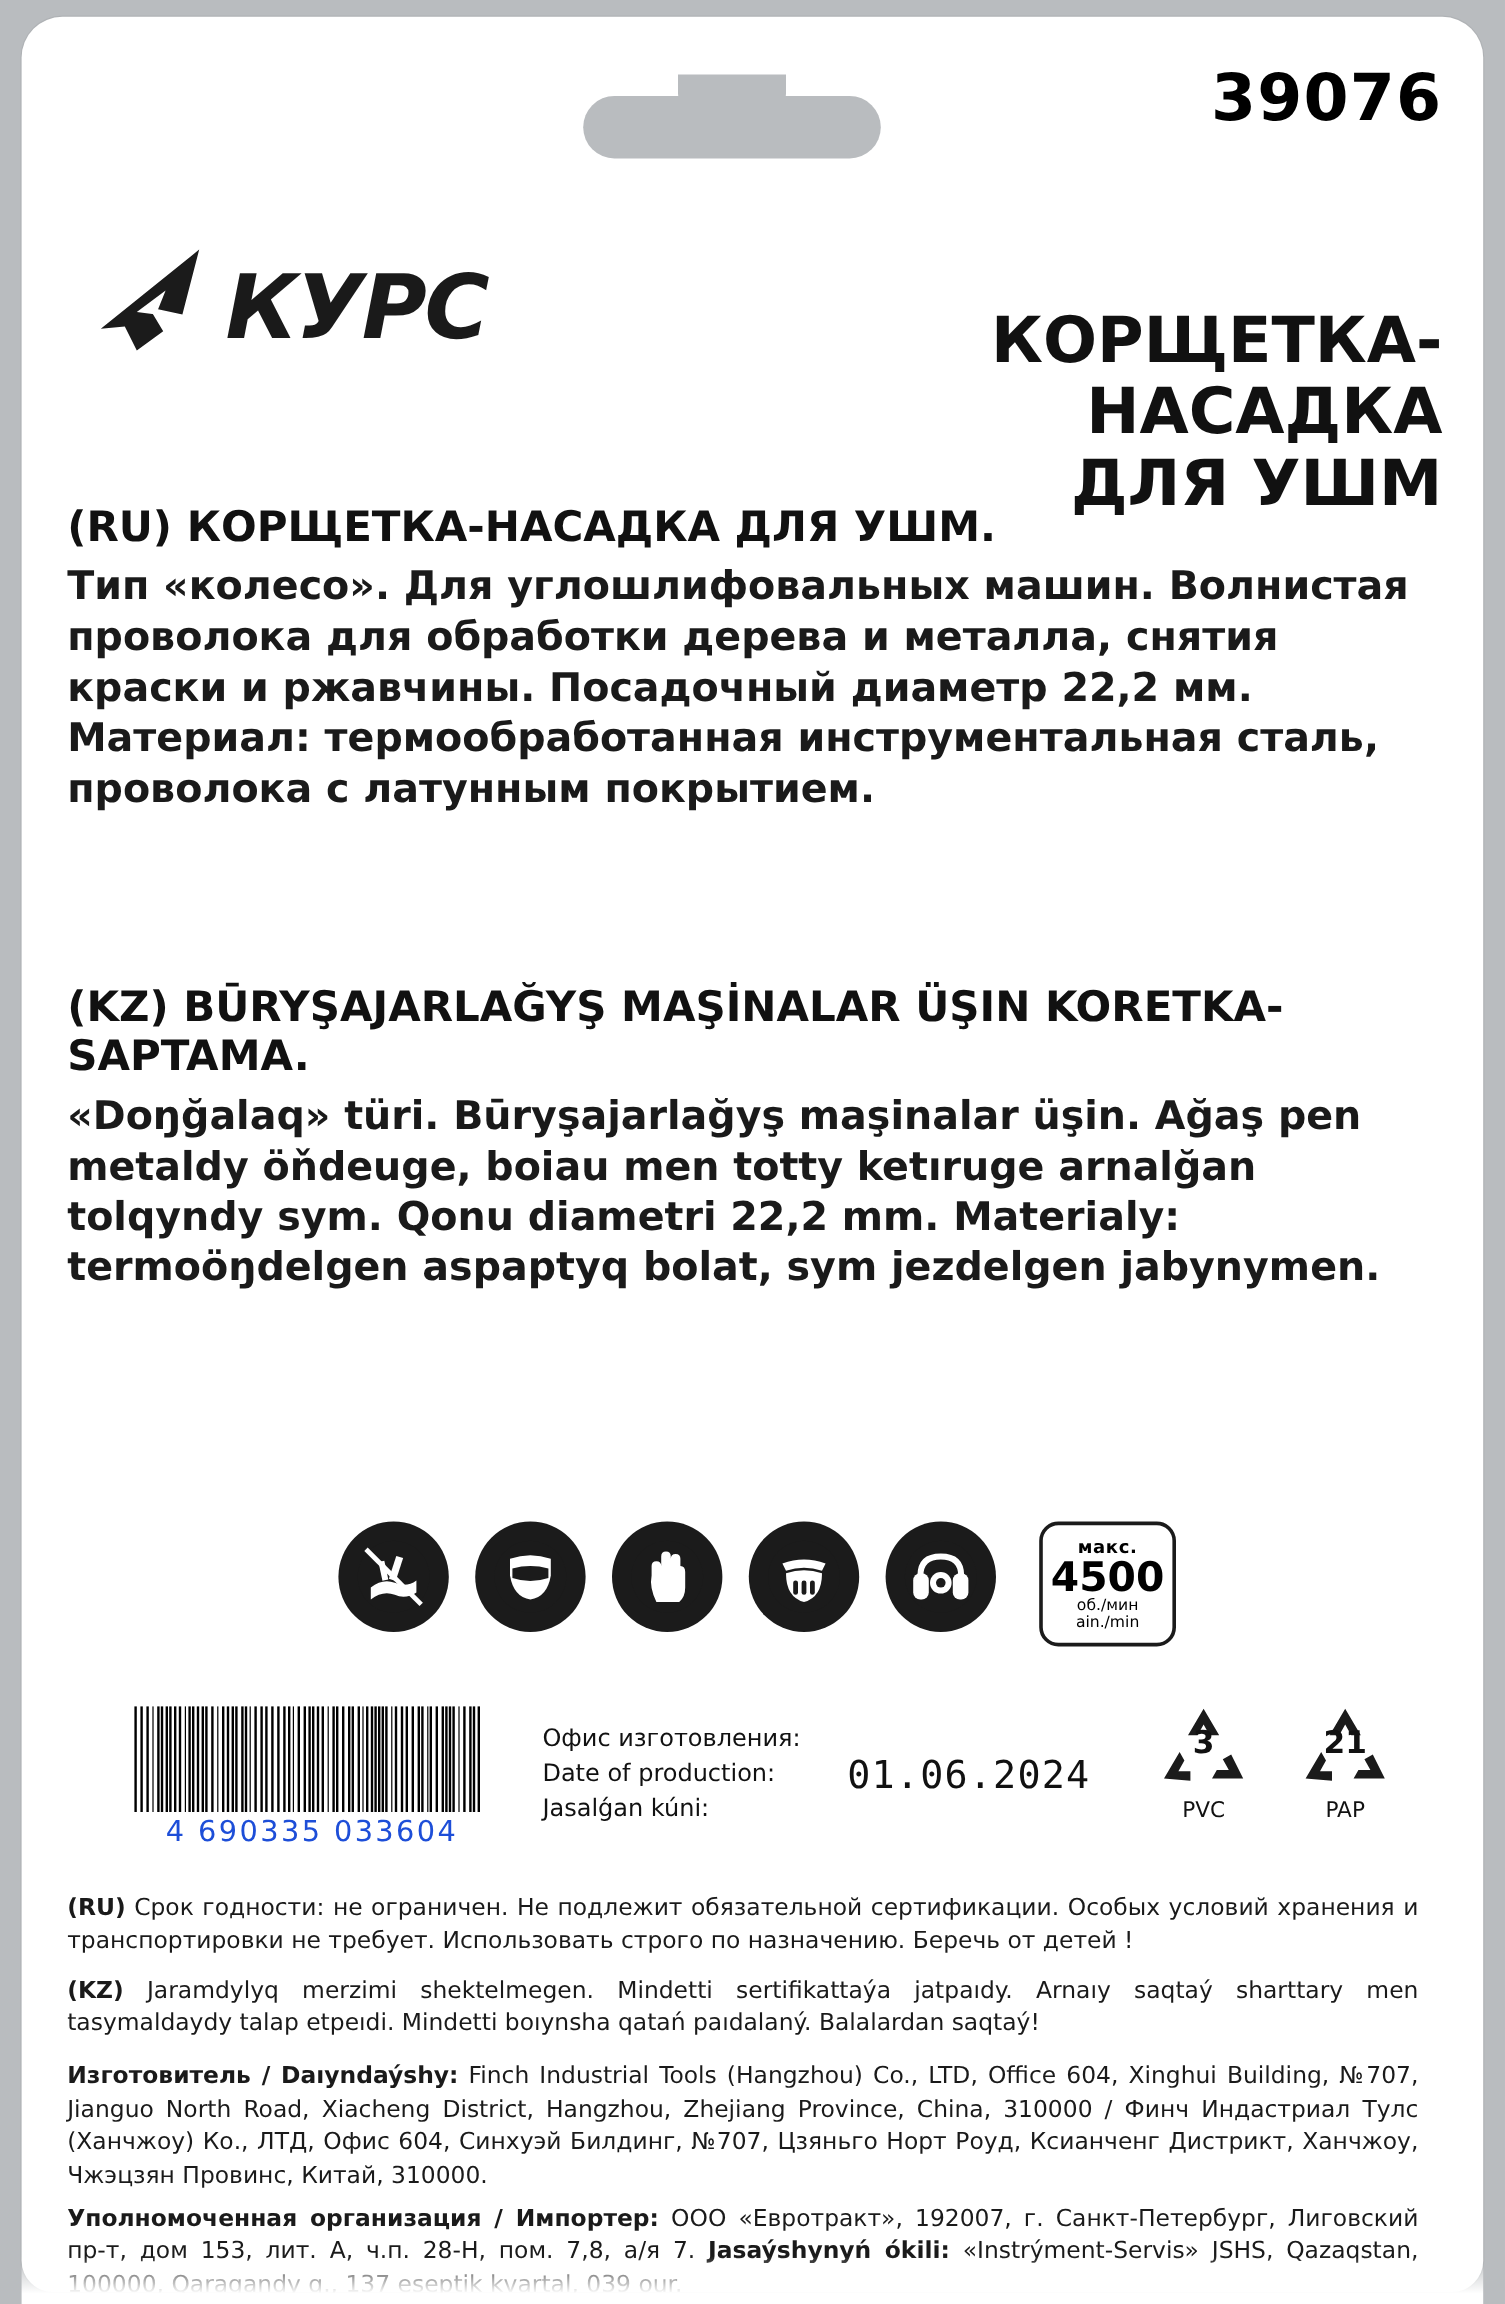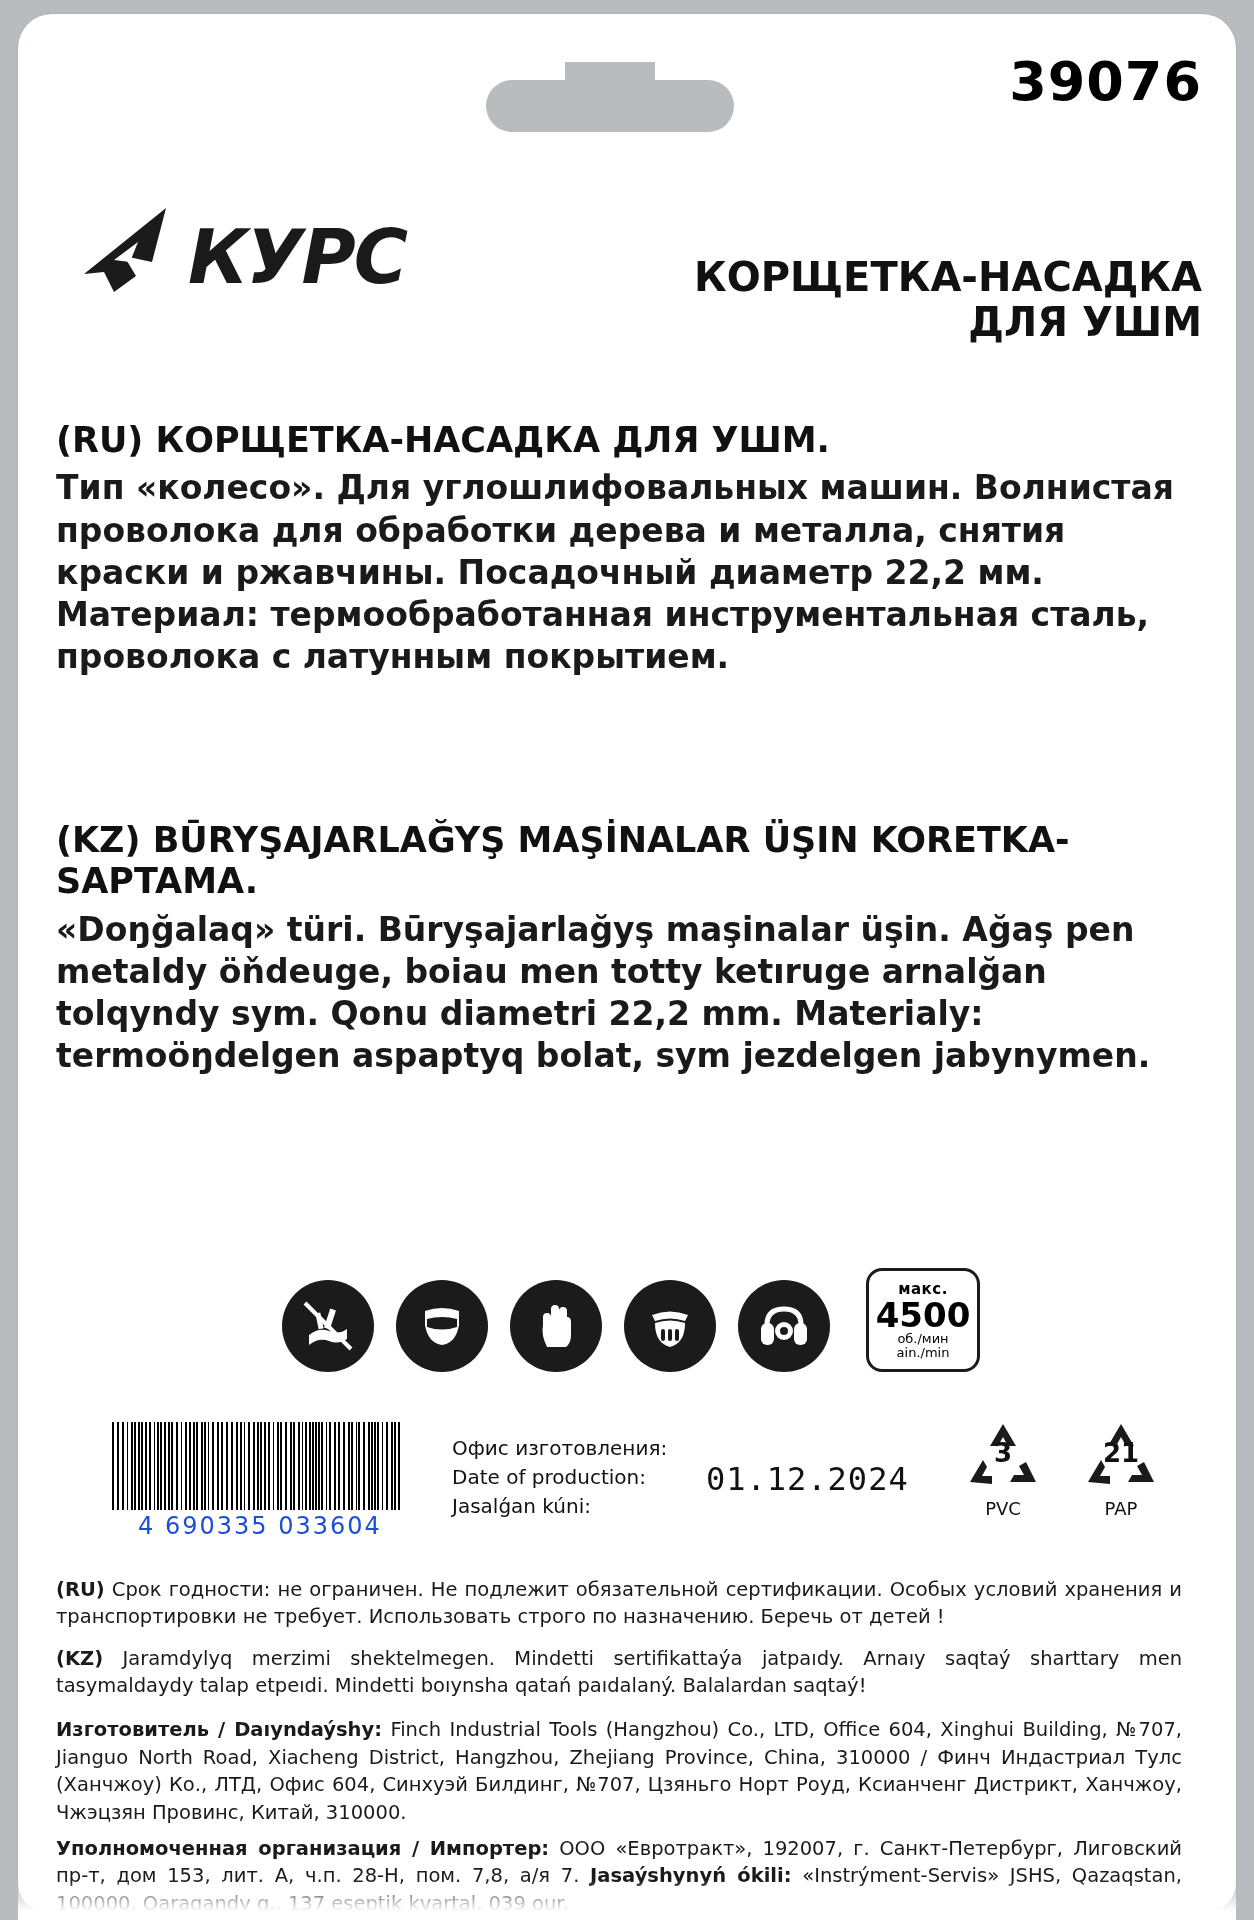--- a/index.html
+++ b/index.html
@@ -73,21 +73,21 @@
     letter-spacing: -2px;
     color: #1a1a1a;
     font-family: "DejaVu Sans", sans-serif;
   }
   .title-main {
     position: absolute;
     right: 52px;
     top: 255px;
     width: 620px;
     text-align: right;
-    font-size: 40px;
+    font-size: 53px;
     line-height: 1.12;
     font-weight: bold;
     color: #111;
     letter-spacing: 0px;
   }
   
   .desc-block { position: absolute; left: 56px; width: 1120px; }
   .desc-head {
     font-size: 35px;
     font-weight: bold;
@@ -102,21 +102,21 @@
     font-weight: 700;
   }
   #ru-block { top: 420px; }
   #kz-block { top: 820px; }
   
   .picto-row {
     position: absolute;
     left: 282px;
     top: 1268px;
     display: flex;
-    align-items: flex-end;
+    align-items: flex-start;
     gap: 22px;
   }
   .picto {
     width: 92px; height: 92px;
     border-radius: 50%;
     background: #1b1b1b;
     position: relative;
     display: flex; align-items: center; justify-content: center;
     color: #fff;
     overflow: hidden;
@@ -379,21 +379,21 @@
       <i style="width: 2px; margin-right: 2px;"></i>
       <i style="width: 2px; margin-right: 2px;"></i>
     </div>
   <div class="barcode-num">4 690335 033604</div>
 
   <div class="prod-labels">
     <div>Офис изготовления:</div>
     <div>Date of production:</div>
     <div>Jasalǵan kúni:</div>
   </div>
-  <div class="prod-date">01.12.2024</div>
+  <div class="prod-date">01.06.2024</div>
 
   <div class="recycle-wrap">
     <div class="recycle">
       <svg width="86" height="72" viewBox="0 0 86 72">
         <path d="M43 4 L56 26 L48 26 L43 17 L38 26 L30 26 Z" fill="#1b1b1b"></path>
         <path d="M10 62 L23 40 L27 47 L22 56 L32 56 L32 64 Z" fill="#1b1b1b"></path>
         <path d="M76 62 L50 62 L54 55 L64 55 L59 46 L66 42 Z" fill="#1b1b1b"></path>
       </svg>
       <div class="tri-num">3</div>
       <div class="rlabel">PVC</div>

